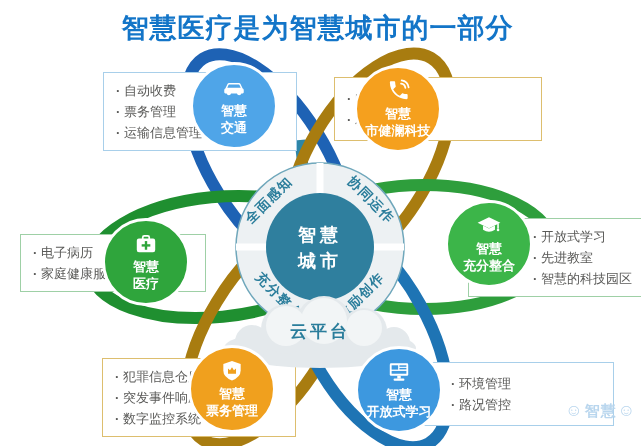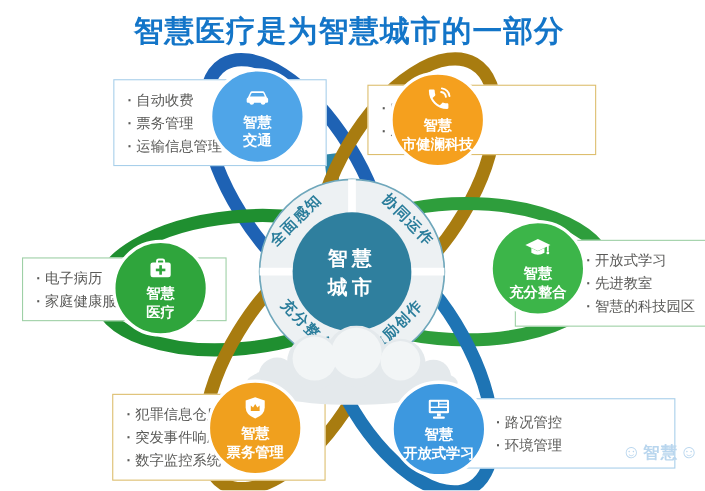--- a/index.html
+++ b/index.html
@@ -99,22 +99,22 @@
   </div>
   <div class="box box-bl">
     <ul>
       <li>犯罪信息仓库</li>
       <li>突发事件响应</li>
       <li>数字监控系统</li>
     </ul>
   </div>
   <div class="box box-br">
     <ul>
+      <li>环境管理</li>
       <li>路况管控</li>
-      <li>环境管理</li>
     </ul>
   </div>
 
   <svg class="hub-svg" width="184" height="184" viewBox="-92 -92 184 184">
     <circle r="84" fill="#EDF1F3" stroke="#6FA7BB" stroke-width="1.5"></circle>
     <g stroke="#ffffff" stroke-width="7">
       <line x1="0" y1="-84" x2="0" y2="-50"></line>
       <line x1="0" y1="50" x2="0" y2="84"></line>
       <line x1="-84" y1="0" x2="-50" y2="0"></line>
       <line x1="50" y1="0" x2="84" y2="0"></line>
@@ -140,20 +140,21 @@
       <circle cx="124" cy="28" r="28"></circle>
       <circle cx="164" cy="35" r="23"></circle>
       <circle cx="194" cy="47" r="16"></circle>
     </g>
     <g fill="#F2F5F6">
       <circle cx="86" cy="30" r="20"></circle>
       <circle cx="124" cy="25" r="23"></circle>
       <circle cx="164" cy="32" r="18"></circle>
     </g>
   </svg>
+  <div class="cloud-label">云平台</div>
 
   <div class="node n-transport">
     <svg class="ic" width="28" height="26" viewBox="0 0 24 24">
       <path fill="#fff" d="M4 12.5 L6 8.3 Q6.4 7.3 7.5 7.3 L16.5 7.3 Q17.6 7.3 18 8.3 L20 12.5 Q21 12.9 21 14 L21 16 Q21 17 20 17 L18.8 17 A2.1 2.1 0 0 1 14.7 17 L9.3 17 A2.1 2.1 0 0 1 5.2 17 L4 17 Q3 17 3 16 L3 14 Q3 12.9 4 12.5 Z"></path>
       <path fill="#4FA5E8" d="M7.6 8.8 L16.4 8.8 Q17 8.8 17.2 9.4 L18.2 11.8 L5.8 11.8 L6.8 9.4 Q7 8.8 7.6 8.8 Z"></path>
     </svg>
     <div>智慧</div>
     <div>交通</div>
   </div>
 

